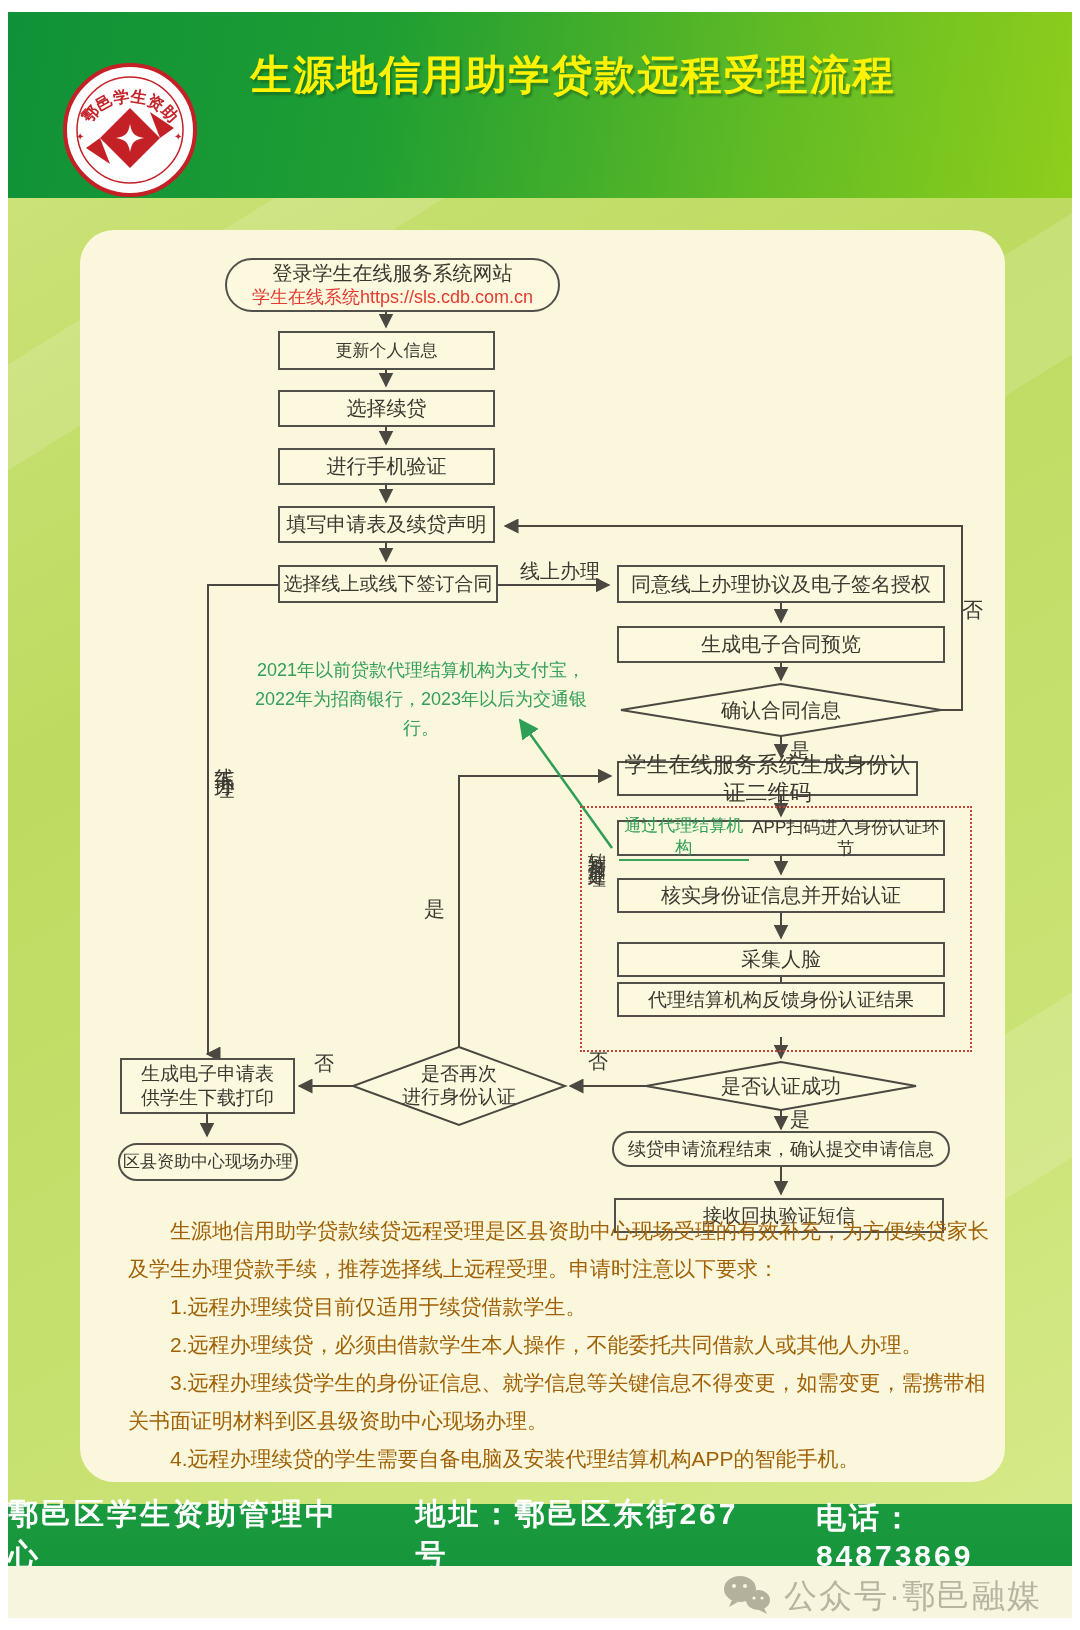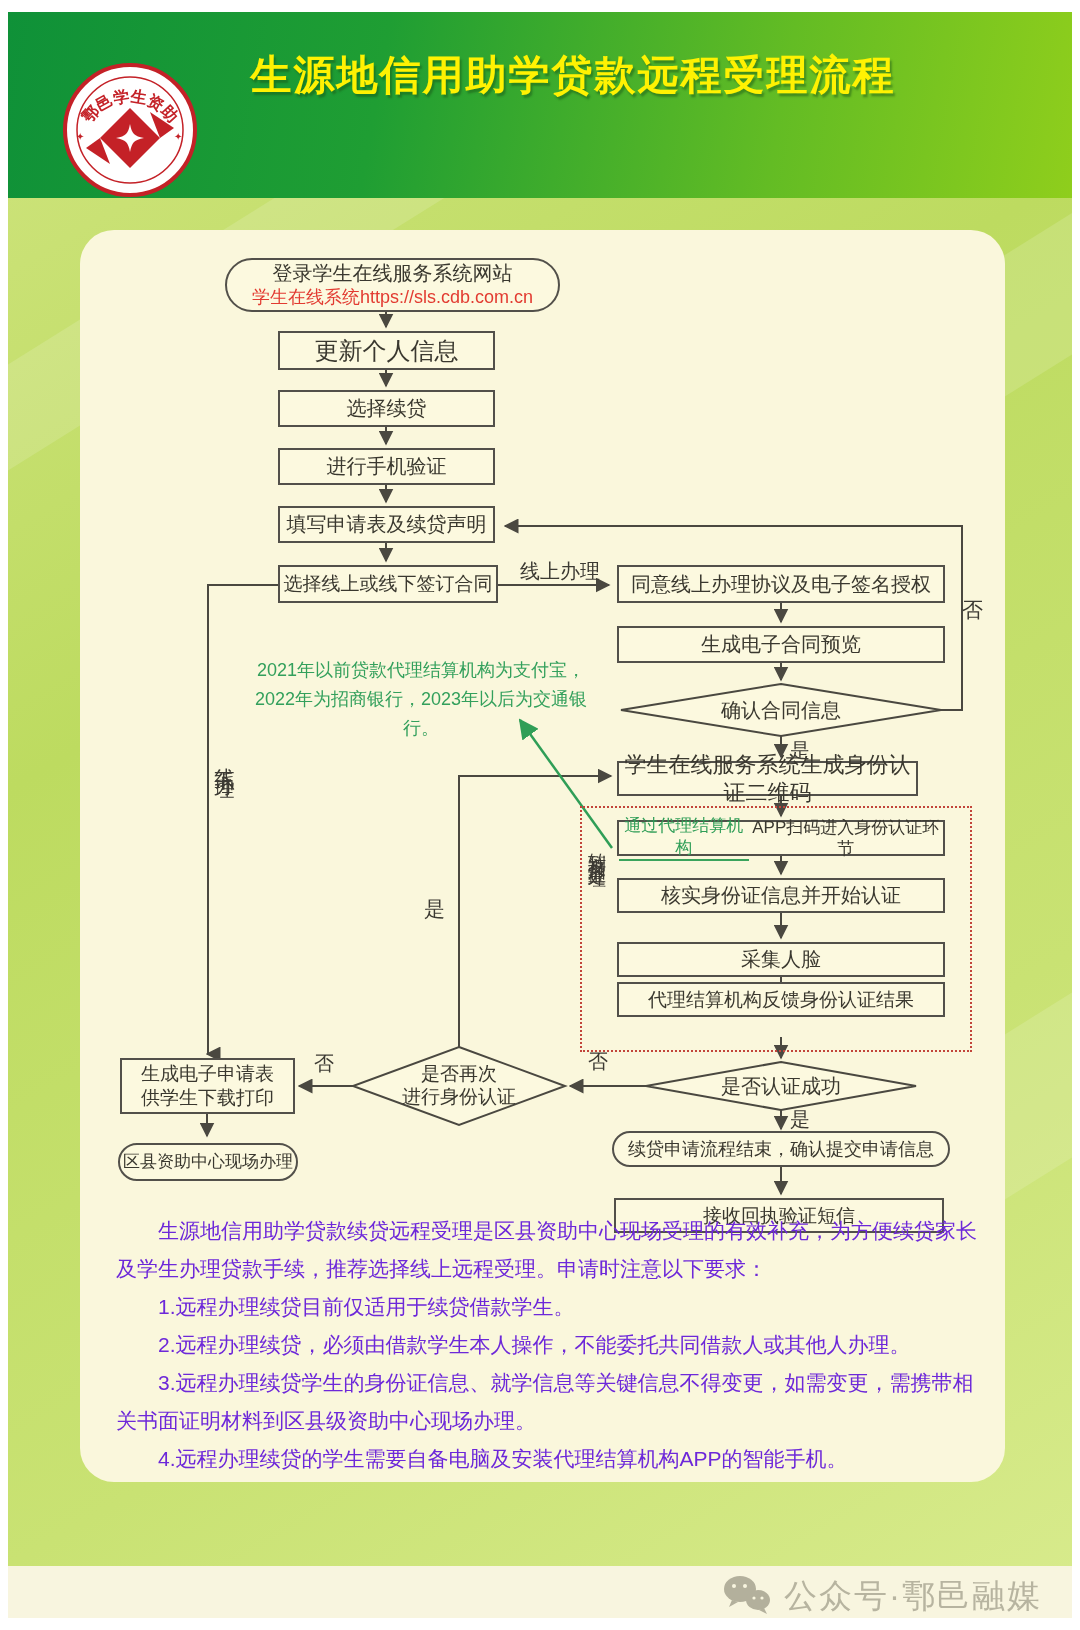--- a/index.html
+++ b/index.html
@@ -25,21 +25,21 @@
   .vert{writing-mode:vertical-rl;letter-spacing:4px;}
   .dotted{position:absolute;border:2px dotted #c2443a;background:transparent;}
   .red-text{color:#e23b31;}
   .green-text{color:#2f9e57;}
   .green-underline{border-bottom:2px solid #3aa45c;padding-bottom:1px;}
   .diamond-text{position:absolute;display:flex;flex-direction:column;align-items:center;
     justify-content:center;text-align:center;color:#3a382f;line-height:1.2;}
   .annotation{position:absolute;left:238px;top:656px;width:366px;text-align:center;
     color:#33a05c;font-size:18px;line-height:29px;}
   
-  .notes{position:absolute;left:116px;top:1212px;width:862px;color:#6d28d9;
+  .notes{position:absolute;left:128px;top:1212px;width:862px;color:#a16207;
     font-size:21px;line-height:38px;}
   .notes p{margin:0;text-indent:2em;}
   
   .footer-bar{left:8px;top:1504px;width:1064px;height:62px;
     background:linear-gradient(180deg,#1a9a3e,#17953c);display:flex;align-items:center;
     justify-content:center;gap:45px;color:#ffffff;font-size:30px;font-weight:bold;letter-spacing:3px;}
   .wm-strip{left:8px;top:1566px;width:1064px;height:52px;background:#f8f5df;}
   .watermark{position:absolute;right:38px;top:1574px;display:flex;align-items:flex-start;gap:12px;
     color:#b7b4a0;font-size:33px;letter-spacing:2px;}
   svg{display:block;}
@@ -119,21 +119,21 @@
     <path d="M612,848 L520,720" stroke="#2f9e57" stroke-width="2.5" fill="none" marker-end="url(#ahg)"></path>
   </svg>
 
   <div class="dotted" style="left:580px;top:806px;width:388px;height:242px;"></div>
 
   <div class="node oval" style="left:225px;top:258px;width:335px;height:54px;font-size:20px;">
     <span>登录学生在线服务系统网站</span>
     <span class="red-text" style="font-size:18px;">学生在线系统https://sls.cdb.com.cn</span>
   </div>
 
-  <div class="node" style="left:278px;top:331px;width:217px;height:39px;font-size:24px;">
+  <div class="node" style="left:278px;top:331px;width:217px;height:39px;font-size:17px;">
     <span>更新个人信息</span>
   </div>
 
   <div class="node" style="left:278px;top:390px;width:217px;height:37px;font-size:20px;">
     <span>选择续贷</span>
   </div>
 
   <div class="node" style="left:278px;top:448px;width:217px;height:37px;font-size:20px;">
     <span>进行手机验证</span>
   </div>
@@ -221,20 +221,25 @@
   </div>
 
   <div class="notes">
     <p>生源地信用助学贷款续贷远程受理是区县资助中心现场受理的有效补充，为方便续贷家长及学生办理贷款手续，推荐选择线上远程受理。申请时注意以下要求：</p>
     <p>1.远程办理续贷目前仅适用于续贷借款学生。</p>
     <p>2.远程办理续贷，必须由借款学生本人操作，不能委托共同借款人或其他人办理。</p>
     <p>3.远程办理续贷学生的身份证信息、就学信息等关键信息不得变更，如需变更，需携带相关书面证明材料到区县级资助中心现场办理。</p>
     <p>4.远程办理续贷的学生需要自备电脑及安装代理结算机构APP的智能手机。</p>
   </div>
 
+  <div class="abs footer-bar">
+    <span>鄠邑区学生资助管理中心</span>
+    <span>地址：鄠邑区东街267号</span>
+    <span>电话：84873869</span>
+  </div>
 
   <div class="abs wm-strip"></div>
   <div class="watermark">
     <svg width="50" height="42" viewBox="0 0 50 42">
       <ellipse cx="18" cy="15" rx="16" ry="13" fill="#b3b09c"></ellipse>
       <path d="M10,26 L7,33 L16,28 Z" fill="#b3b09c"></path>
       <circle cx="12" cy="12" r="2" fill="#f8f5df"></circle>
       <circle cx="23" cy="12" r="2" fill="#f8f5df"></circle>
       <ellipse cx="36" cy="26" rx="12" ry="10" fill="#b3b09c"></ellipse>
       <path d="M42,34 L45,40 L37,36 Z" fill="#b3b09c"></path>

